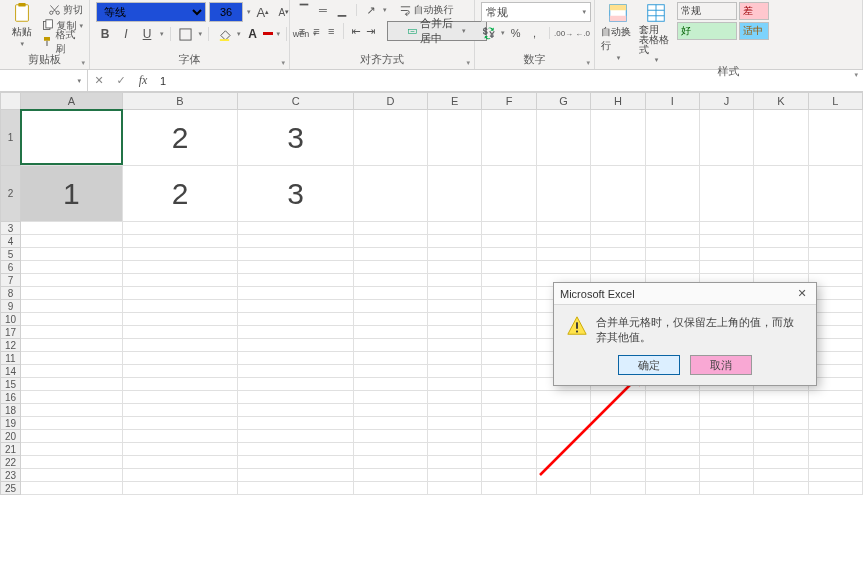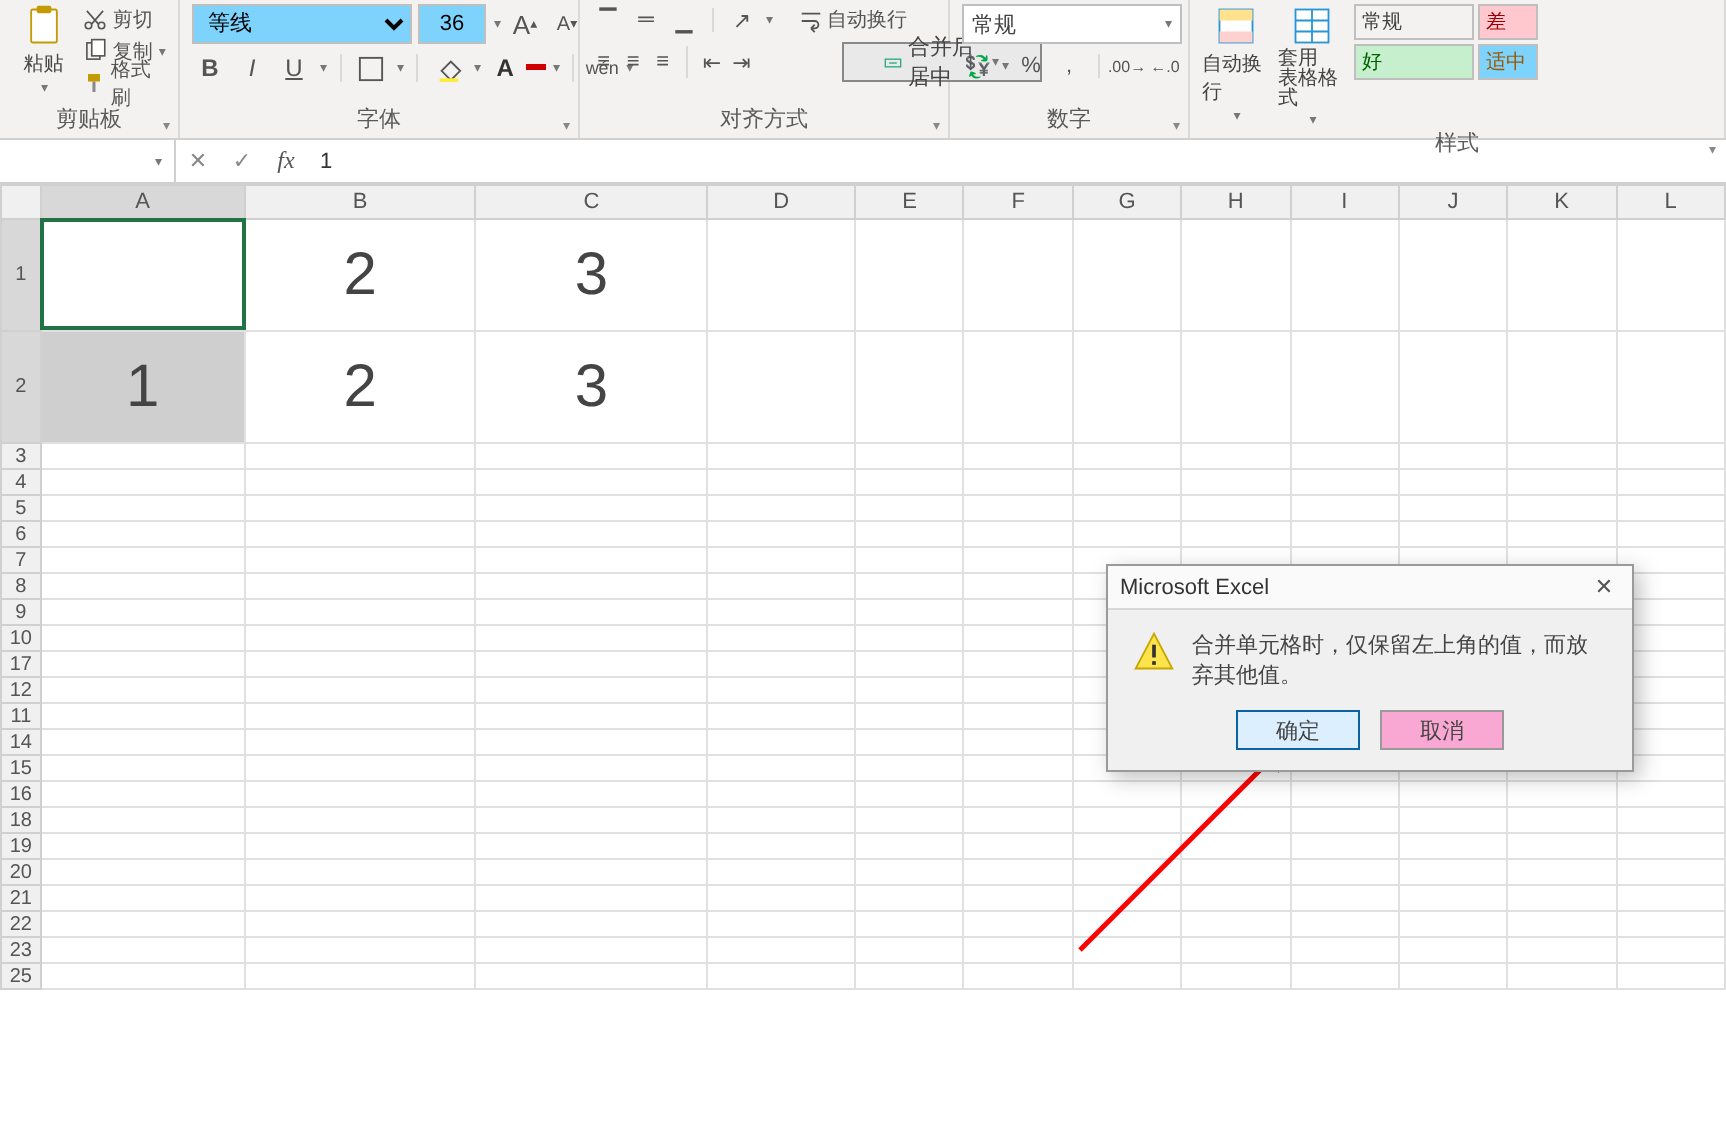--- a/index.html
+++ b/index.html
@@ -7,42 +7,42 @@
 
   
   .ribbon { height: 70px; background: #f3f2f1; border-bottom: 1px solid #d0d0d0; display: flex; }
   .group { border-right: 1px solid #d9d9d9; padding: 2px 6px 0 6px; display: flex; flex-direction: column; justify-content: space-between; }
   .group-body { flex: 1; display: flex; align-items: flex-start; gap: 4px; }
   .group-label { text-align: center; font-size: 11px; color: #5a5a5a; padding-bottom: 2px; position: relative; }
   .group-label::after { content: "▾"; font-size: 7px; position: absolute; right: -2px; bottom: 2px; color: #888; }
 
   .big-btn { width: 34px; display: flex; flex-direction: column; align-items: center; gap: 1px; font-size: 10px; color: #444; }
   .big-btn .ic { width: 22px; height: 22px; }
-  .col { display: flex; flex-direction: column; gap: 1px; }
+  .col { display: flex; flex-direction: column; gap: 1px; align-items: flex-end; }
   .row { display: flex; align-items: center; gap: 3px; }
   .mini { font-size: 10px; color: #555; display: flex; align-items: center; gap: 2px; height: 15px; }
   .ic-sm { width: 13px; height: 13px; display: inline-block; }
   .dd { font-size: 7px; color: #777; margin-left: 1px; }
   .sep-v { width: 0; border-left: 1px solid #d9d9d9; align-self: stretch; margin: 2px 3px; }
 
   select.fontbox, input.sizebox {
-    height: 20px; border: 1px solid #bfbfbf; background: #7dd3fc; font-size: 11px; padding: 0 3px;
+    height: 20px; border: 1px solid #bfbfbf; background: #1d4ed8; font-size: 11px; padding: 0 3px;
   }
   .fontbox { width: 110px; }
   .sizebox { width: 34px; text-align: center; }
 
   .btn-toggle { width: 18px; height: 18px; display: inline-flex; align-items: center; justify-content: center; font-size: 12px; color: #555; }
   .btn-toggle.small { width: 16px; height: 16px; font-size: 11px; }
 
   .numfmt { width: 110px; height: 20px; border: 1px solid #bfbfbf; background: #fff; display: flex; align-items: center; padding: 0 4px; font-size: 11px; justify-content: space-between; }
 
   .style-strip { display: flex; gap: 2px; }
   .style-cell { width: 60px; height: 18px; border: 1px solid #bfbfbf; font-size: 10px; display: flex; align-items: center; padding: 0 3px; overflow: hidden; }
 
-  .merge-combo { height: 20px; border: 1px solid #888; background: #e9e9e9; display: flex; align-items: center; padding: 0 20px; font-size: 11px; gap: 3px; margin-left: 34px; }
+  .merge-combo { height: 20px; border: 1px solid #888; background: #e9e9e9; display: flex; align-items: center; padding: 0 20px; font-size: 11px; gap: 3px; }
 
   
   .fbar { height: 22px; border-bottom: 1px solid #d0d0d0; display: flex; align-items: center; background: #fff; }
   .namebox { width: 88px; height: 100%; border-right: 1px solid #d0d0d0; display: flex; align-items: center; padding: 0 6px; font-size: 11px; color: #555; justify-content: space-between; }
   .fbtn { width: 22px; height: 100%; display: flex; align-items: center; justify-content: center; color: #888; font-size: 11px; }
   .fx { font-style: italic; font-family: "Times New Roman", serif; font-size: 12px; color: #555; }
   .fval { flex: 1; padding: 0 6px; font-size: 11px; color: #333; }
 
   
   .grid-wrap { position: relative; height: calc(561px - 70px - 22px); overflow: hidden; }

